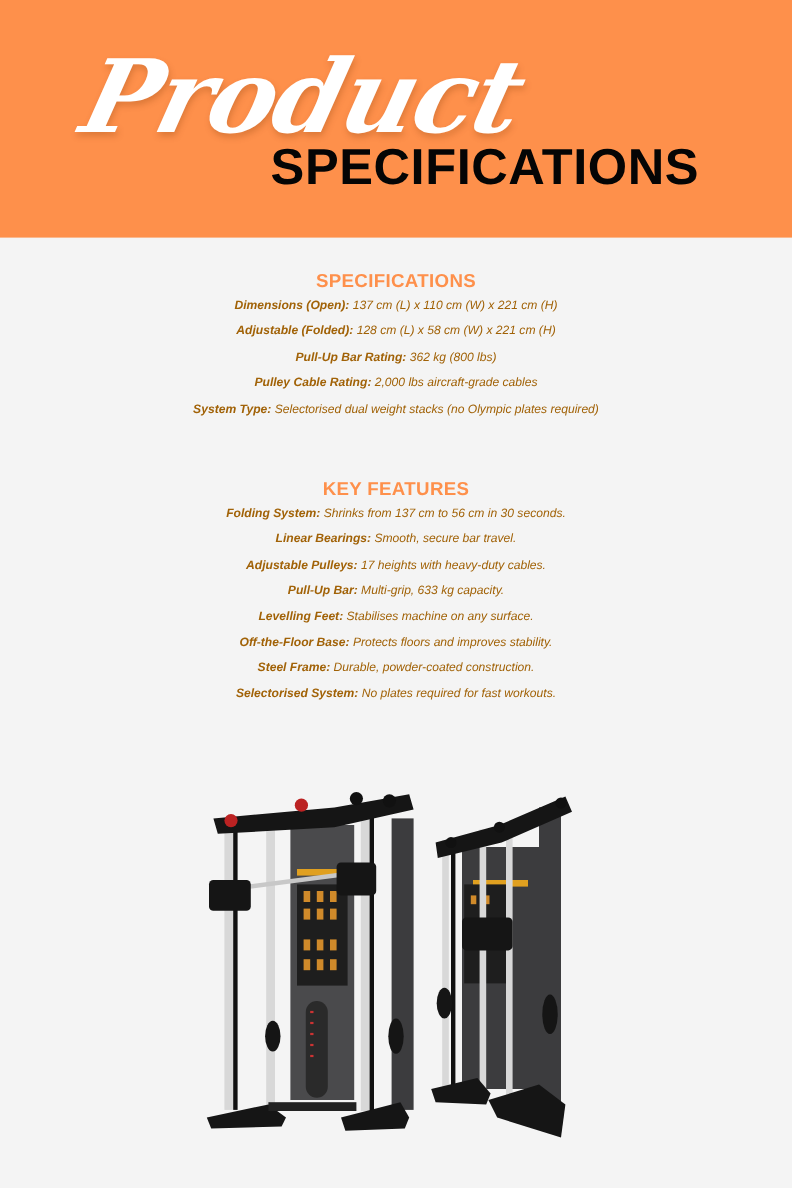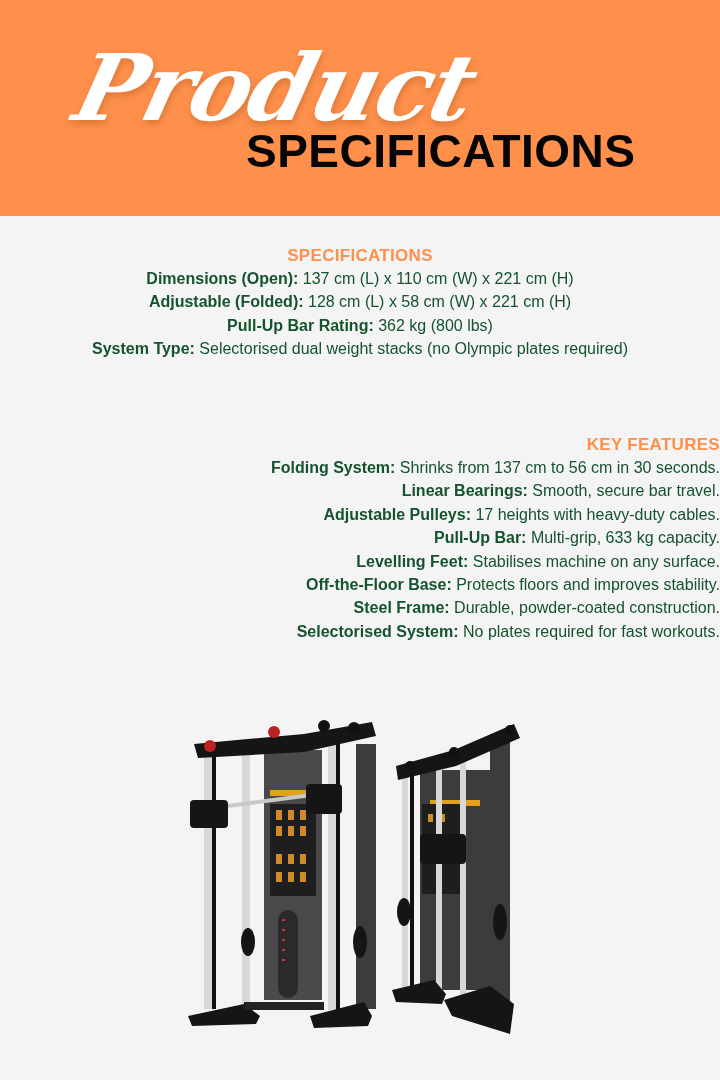--- a/index.html
+++ b/index.html
@@ -19,44 +19,45 @@
     font-family: "Liberation Sans", sans-serif; font-weight: bold;
     font-size: 46px; color: #050505; letter-spacing: 0.5px; line-height: 1;
   }
 
   .content { text-align: center; }
   .section-heading {
     color: #fe904b; font-weight: bold; font-size: 17px; letter-spacing: 0.3px;
     line-height: 22px;
   }
   .spec-section { position: absolute; left: 0; width: 720px; }
-  .spec-line { font-size: 16px; line-height: 23.4px; color: #14532d; white-space: nowrap; }
+  .spec-line { font-size: 11px; line-height: 23.4px; color: #a16207; white-space: nowrap; font-style: italic; }
   .spec-line b { font-weight: bold; }
 
   #specs { top: 245px; }
-  #features { top: 434px; text-align: right; }
+  #features { top: 434px; }
 
   .product-image {
     position: absolute; left: 184px; top: 704px; width: 352px; height: 340px;
   }
 </style>
 </head>
 <body>
 
 <div class="hero">
   <div class="hero-script">Product</div>
   <div class="hero-title">SPECIFICATIONS</div>
 </div>
 
 <div class="content">
   <div class="spec-section" id="specs">
     <div class="section-heading">SPECIFICATIONS</div>
     <div class="spec-line"><b>Dimensions (Open):</b><span> 137 cm (L) x 110 cm (W) x 221 cm (H)</span></div>
     <div class="spec-line"><b>Adjustable (Folded):</b><span> 128 cm (L) x 58 cm (W) x 221 cm (H)</span></div>
     <div class="spec-line"><b>Pull-Up Bar Rating:</b><span> 362 kg (800 lbs)</span></div>
+    <div class="spec-line"><b>Pulley Cable Rating:</b><span> 2,000 lbs aircraft-grade cables</span></div>
     <div class="spec-line"><b>System Type:</b><span> Selectorised dual weight stacks (no Olympic plates required)</span></div>
   </div>
 
   <div class="spec-section" id="features">
     <div class="section-heading">KEY FEATURES</div>
     <div class="spec-line"><b>Folding System:</b><span> Shrinks from 137 cm to 56 cm in 30 seconds.</span></div>
     <div class="spec-line"><b>Linear Bearings:</b><span> Smooth, secure bar travel.</span></div>
     <div class="spec-line"><b>Adjustable Pulleys:</b><span> 17 heights with heavy-duty cables.</span></div>
     <div class="spec-line"><b>Pull-Up Bar:</b><span> Multi-grip, 633 kg capacity.</span></div>
     <div class="spec-line"><b>Levelling Feet:</b><span> Stabilises machine on any surface.</span></div>

